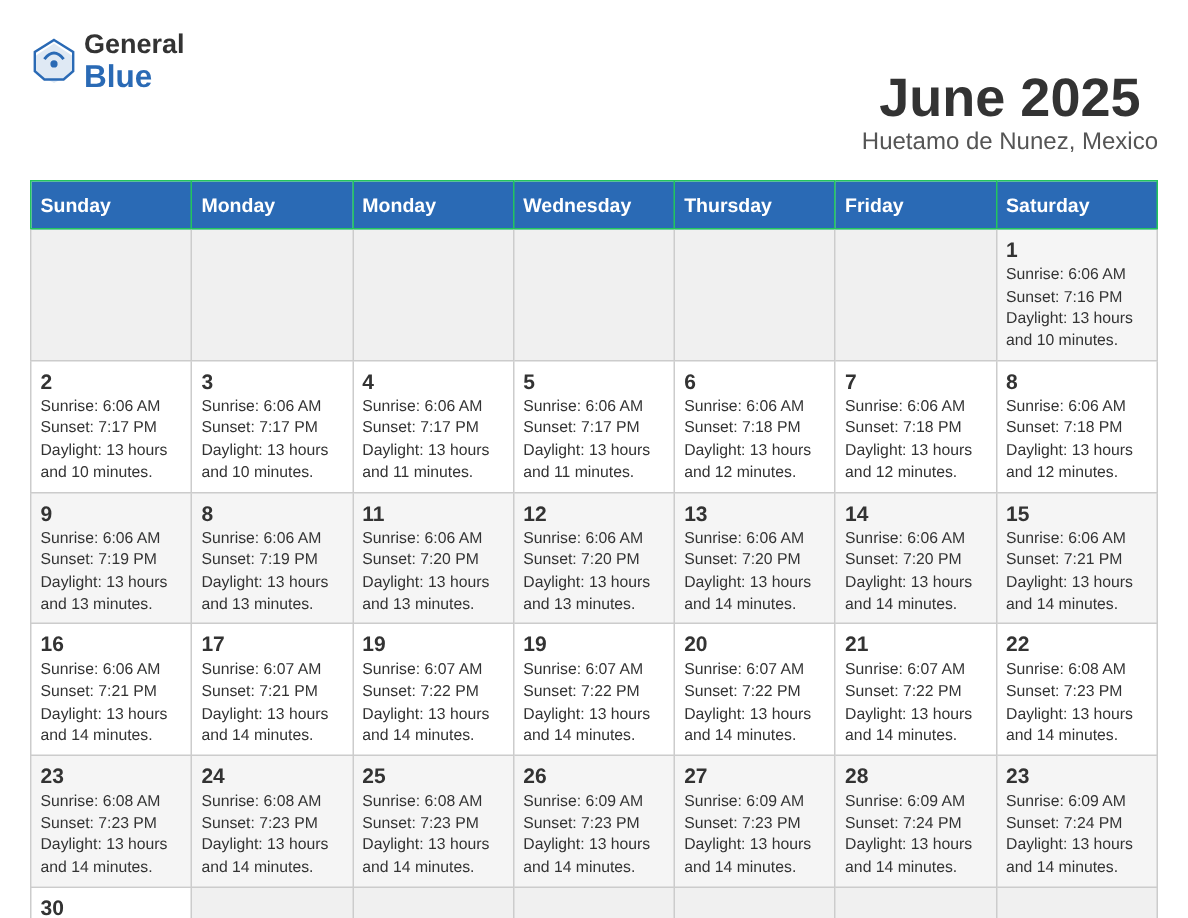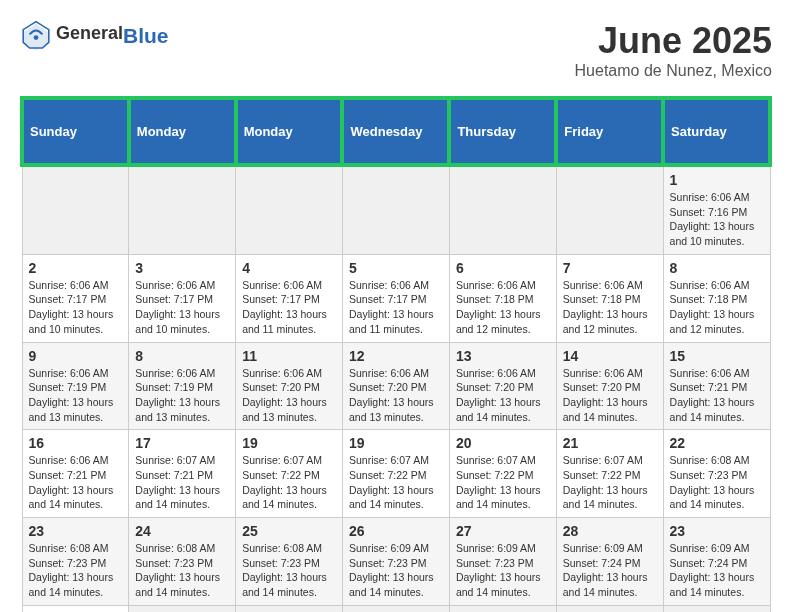--- a/index.html
+++ b/index.html
@@ -16,64 +16,65 @@
       align-items: flex-start;
       margin-bottom: 16px;
     }
     .logo {
       display: flex;
       align-items: center;
       gap: 4px;
     }
     .logo-text {
       display: flex;
-      flex-direction: row;
+      flex-direction: column;
       line-height: 1.1;
     }
     .logo-general {
       font-size: 18px;
       font-weight: bold;
       color: #333;
     }
     .logo-blue {
       font-size: 21px;
       font-weight: bold;
       color: #2a6ab5;
     }
     .logo-icon {
       width: 32px;
       height: 32px;
     }
     .title-area {
-      text-align: right;
+      text-align: center;
+      margin-top: 24px;
     }
     .month-title {
       font-size: 36px;
       font-weight: bold;
       color: #333;
     }
     .location {
       font-size: 16px;
       color: #555;
     }
     table {
       width: 100%;
       border-collapse: collapse;
       font-size: 11px;
     }
     thead tr {
       background-color: #2a6ab5;
       color: #fff;
     }
     thead th {
-      padding: 24px 6px;
+      padding: 8px 6px;
       text-align: left;
       font-size: 13px;
       font-weight: bold;
-      border: 4px solid #22c55e;
+      border: 1px solid #22c55e;
     }
     tbody tr {
       border: 1px solid #ccc;
     }
     tbody td {
       width: 107px;
       vertical-align: top;
       padding: 5px 6px;
       border: 1px solid #ccc;
       height: 85px;

